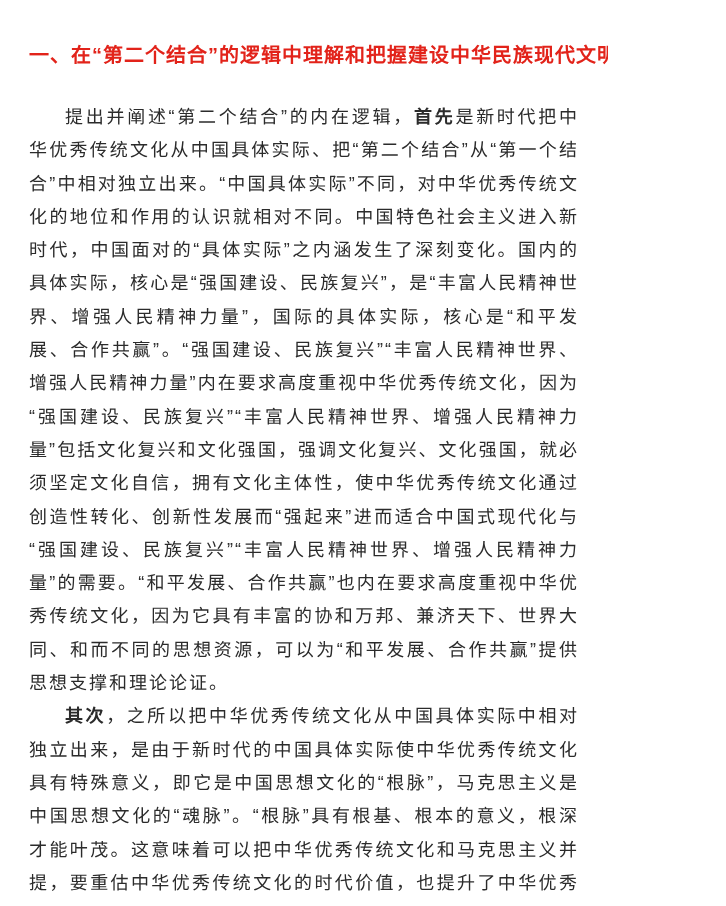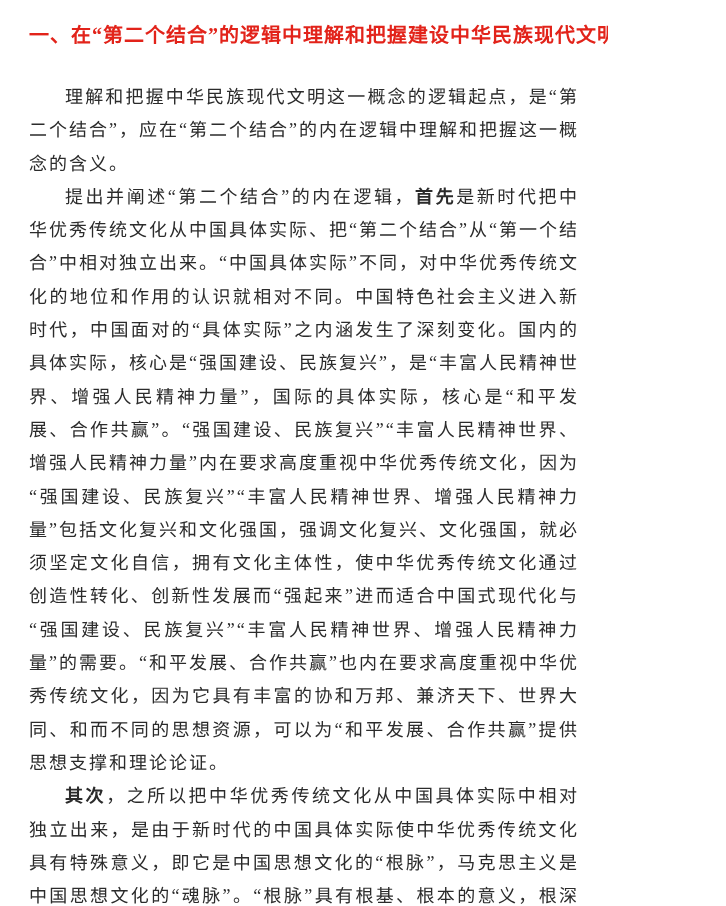--- a/index.html
+++ b/index.html
@@ -5,24 +5,24 @@
   html, body {
     margin: 0;
     padding: 0;
     background: #ffffff;
   }
   .page {
     position: relative;
     width: 608px;
     height: 906px;
     box-sizing: border-box;
-    padding: 22px 29px 0 29px;
+    padding: 42px 29px 0 29px;
     background: #ffffff;
     overflow: hidden;
-    font-family: Liberation Serif, serif;
+    font-family: Liberation Sans, sans-serif;
   }
   .heading {
     margin: 0 0 33px 0;
     font-size: 20px;
     line-height: 26px;
     font-weight: 700;
     letter-spacing: 1px;
     text-align: center;
     white-space: nowrap;
   }
@@ -40,17 +40,16 @@
   .para b {
     font-weight: 700;
   }
 </style>
 </head>
 <body>
 
 <div class="page" style="background: rgb(255, 255, 255);">
   <h1 class="heading" style="color: rgb(226, 35, 26);">一、在“第二个结合”的逻辑中理解和把握建设中华民族现代文明</h1>
   <div class="doc-body" style="color: rgb(43, 43, 43);">
-      <p class="para"><span>理解和把握中华民族现代文明这一概念的逻辑起点，是“第二个结合”，应在“第二个结合”的内在逻辑中理解和把握这一概念的含义。</span></p>
       <p class="para"><span>提出并阐述“第二个结合”的内在逻辑，</span><b>首先</b><span>是新时代把中华优秀传统文化从中国具体实际、把“第二个结合”从“第一个结合”中相对独立出来。“中国具体实际”不同，对中华优秀传统文化的地位和作用的认识就相对不同。中国特色社会主义进入新时代，中国面对的“具体实际”之内涵发生了深刻变化。国内的具体实际，核心是“强国建设、民族复兴”，是“丰富人民精神世界、增强人民精神力量”，国际的具体实际，核心是“和平发展、合作共赢”。“强国建设、民族复兴”“丰富人民精神世界、增强人民精神力量”内在要求高度重视中华优秀传统文化，因为“强国建设、民族复兴”“丰富人民精神世界、增强人民精神力量”包括文化复兴和文化强国，强调文化复兴、文化强国，就必须坚定文化自信，拥有文化主体性，使中华优秀传统文化通过创造性转化、创新性发展而“强起来”进而适合中国式现代化与“强国建设、民族复兴”“丰富人民精神世界、增强人民精神力量”的需要。“和平发展、合作共赢”也内在要求高度重视中华优秀传统文化，因为它具有丰富的协和万邦、兼济天下、世界大同、和而不同的思想资源，可以为“和平发展、合作共赢”提供思想支撑和理论论证。</span></p>
       <p class="para"><b>其次</b><span>，之所以把中华优秀传统文化从中国具体实际中相对独立出来，是由于新时代的中国具体实际使中华优秀传统文化具有特殊意义，即它是中国思想文化的“根脉”，马克思主义是中国思想文化的“魂脉”。“根脉”具有根基、根本的意义，根深才能叶茂。这意味着可以把中华优秀传统文化和马克思主义并提，要重估中华优秀传统文化的时代价值，也提升了中华优秀传统文化在不断推进马克思主义中国化时代化，在推进理论创新、理论建设中的时代地位和作用，克服过去那种“</span><b>第二个结合</b><span>”厚今薄古”的倾向。马克思主义依然是立党立国、兴党兴国的根本指导思想，对此必须坚持。同时.</span></p>
     </div>
 </div>
 
 </body></html>

